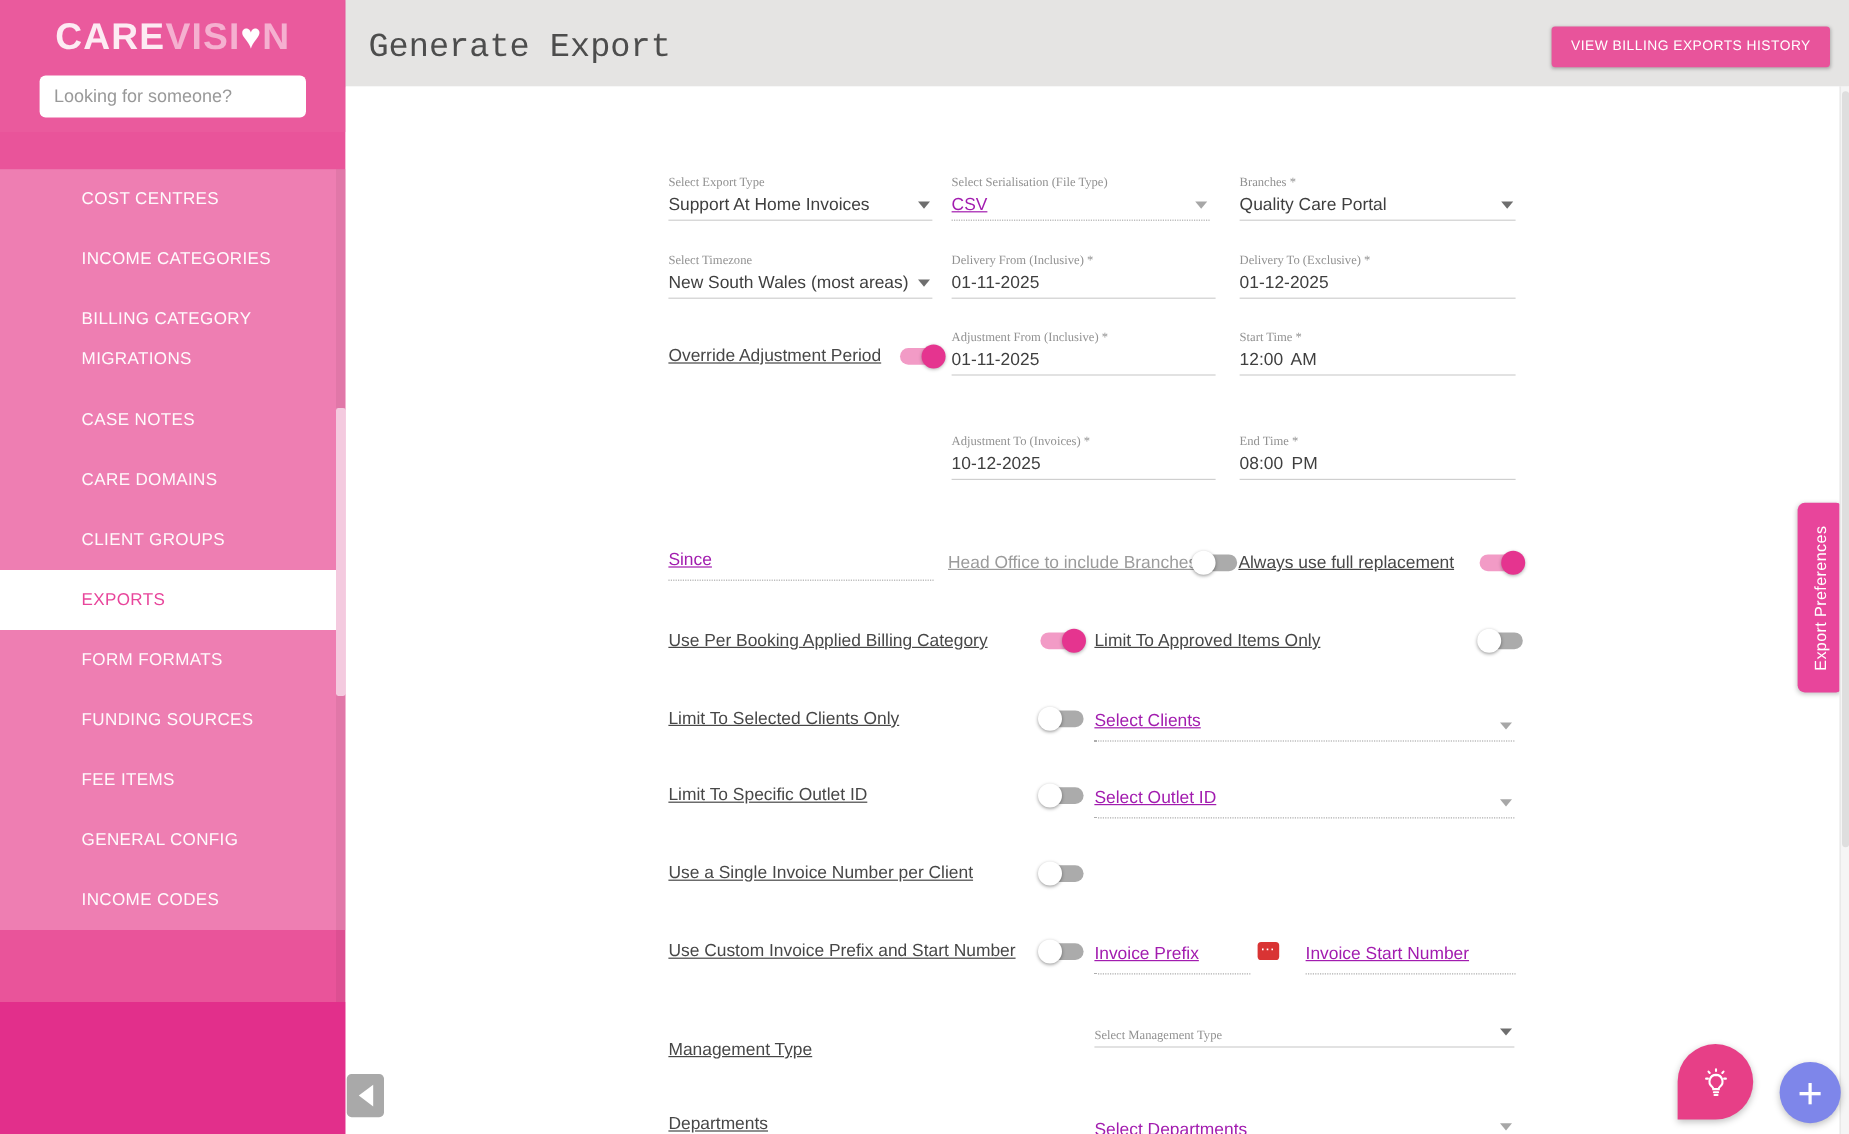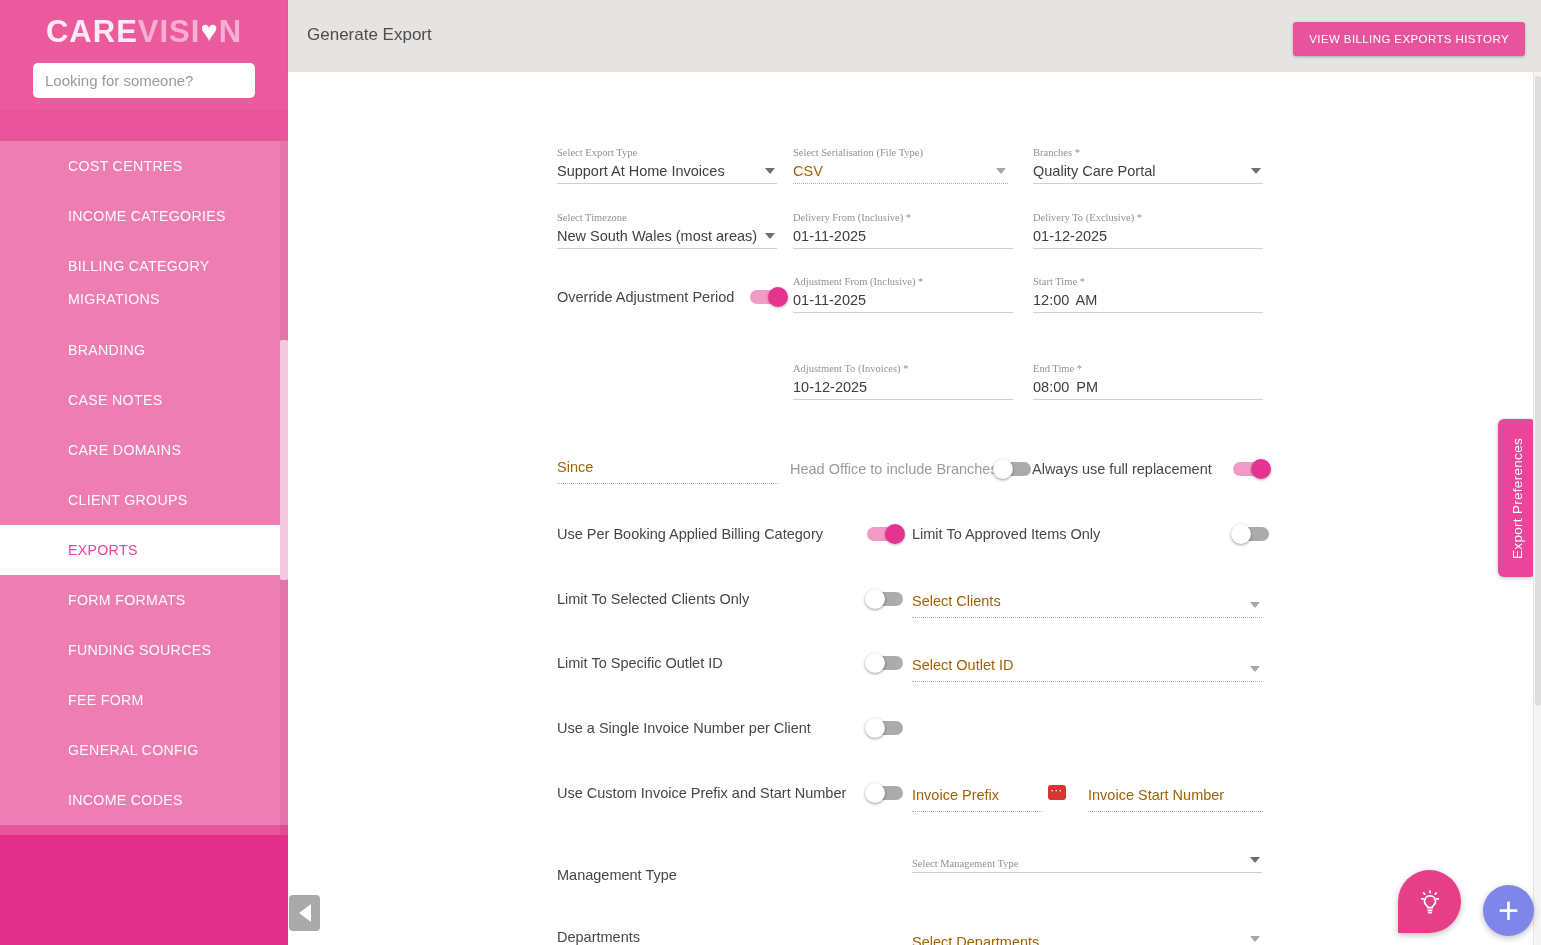--- a/index.html
+++ b/index.html
@@ -24,38 +24,38 @@
            line-height:33px;cursor:pointer;}
   .menu li.two-line{height:84px;}
   .menu li.selected{background:#ffffff;color:#e8459b;width:280px;}
   .sidebar-bottom{position:absolute;left:0;top:835px;width:288px;height:110px;background:#e22f8b;}
   .menu-scrollbar{position:absolute;left:280px;top:141px;width:8px;height:694px;background:rgba(0,0,0,0.05);}
   .menu-thumb{position:absolute;left:0;top:199px;width:8px;height:240px;background:#f4cadf;border-radius:2px;}
 
   
   .header{position:absolute;left:288px;top:0;width:1253px;height:72px;background:#e5e4e3;
           box-shadow:0 1px 2px rgba(0,0,0,0.08);}
-  .page-title{position:absolute;left:19px;top:25px;font-size:17px;color:#4d4d4d;}
+  .page-title{position:absolute;left:19px;top:25px;font-size:28px;color:#4d4d4d;font-family:Liberation Mono, monospace;}
   .history-btn{position:absolute;right:16px;top:22px;height:34px;padding:0 16px;border:none;border-radius:3px;
                background:#e8549b;color:#fff;font-size:11.5px;letter-spacing:.4px;cursor:pointer;
                box-shadow:0 1px 3px rgba(0,0,0,0.25);font-family:Liberation Sans, sans-serif;}
 
   
   .main{position:absolute;left:288px;top:72px;width:1245px;height:873px;background:#fff;}
   .f{position:absolute;box-sizing:border-box;border-bottom:1px solid #cfcfcf;padding-bottom:2px;}
   .f .fl{font-size:10.5px;color:#919191;line-height:12px;height:12px;white-space:nowrap;font-family:Liberation Serif, serif;}
   .f .fv{font-size:14.5px;color:#3f3f3f;line-height:19px;margin-top:3px;white-space:nowrap;}
   .f.nolabel{padding-bottom:6px;}
   .f.dis{border-bottom:1px dotted #adadad;}
-  .f.dis .fv, .f .fv.ph{color:#a16207;}
+  .f.dis .fv, .f .fv.ph{color:#a21caf;text-decoration:underline;}
   .f .time{word-spacing:3px;}
   .arr{position:absolute;right:2px;bottom:9px;width:0;height:0;border-left:5px solid transparent;
        border-right:5px solid transparent;border-top:6px solid #6e6e6e;}
   .f.dis .arr{border-top-color:#a7a7a7;}
-  .rowlabel{position:absolute;font-size:14.5px;color:#474747;white-space:nowrap;}
+  .rowlabel{position:absolute;font-size:14.5px;color:#474747;white-space:nowrap;text-decoration:underline;}
   .rowlabel.dim{color:#9b9b9b;}
 
   
   .tg{position:absolute;width:36px;height:14px;border-radius:7px;background:#ababab;cursor:pointer;}
   .tg::after{content:'';position:absolute;width:20px;height:20px;border-radius:50%;top:-3px;left:-2px;
              background:#fff;box-shadow:0 1px 3px rgba(0,0,0,0.4);}
   .tg.on{background:#f29bc6;}
   .tg.on::after{left:18px;background:#e5348f;box-shadow:0 1px 3px rgba(0,0,0,0.3);}
 
   
@@ -84,28 +84,27 @@
     <div class="sidebar-top">
       <div class="logo">
         <span class="lg-strong">CARE</span><span class="lg-soft">VISI</span><span class="lg-heart">♥</span><span class="lg-soft">N</span>
       </div>
       <input class="search" type="text" placeholder="Looking for someone?" style="">
     </div>
     <ul class="menu">
       <li>COST CENTRES</li>
       <li>INCOME CATEGORIES</li>
       <li class="two-line">BILLING CATEGORY MIGRATIONS</li>
-      <li>BRANDING</li>
       <li>CASE NOTES</li>
       <li>CARE DOMAINS</li>
       <li>CLIENT GROUPS</li>
       <li class="selected">EXPORTS</li>
       <li>FORM FORMATS</li>
       <li>FUNDING SOURCES</li>
-      <li>FEE FORM</li>
+      <li>FEE ITEMS</li>
       <li>GENERAL CONFIG</li>
       <li>INCOME CODES</li>
     </ul>
     <div class="sidebar-bottom"></div>
     <div class="menu-scrollbar">
       <div class="menu-thumb"></div>
     </div>
   </aside>
 
   <header class="header">

